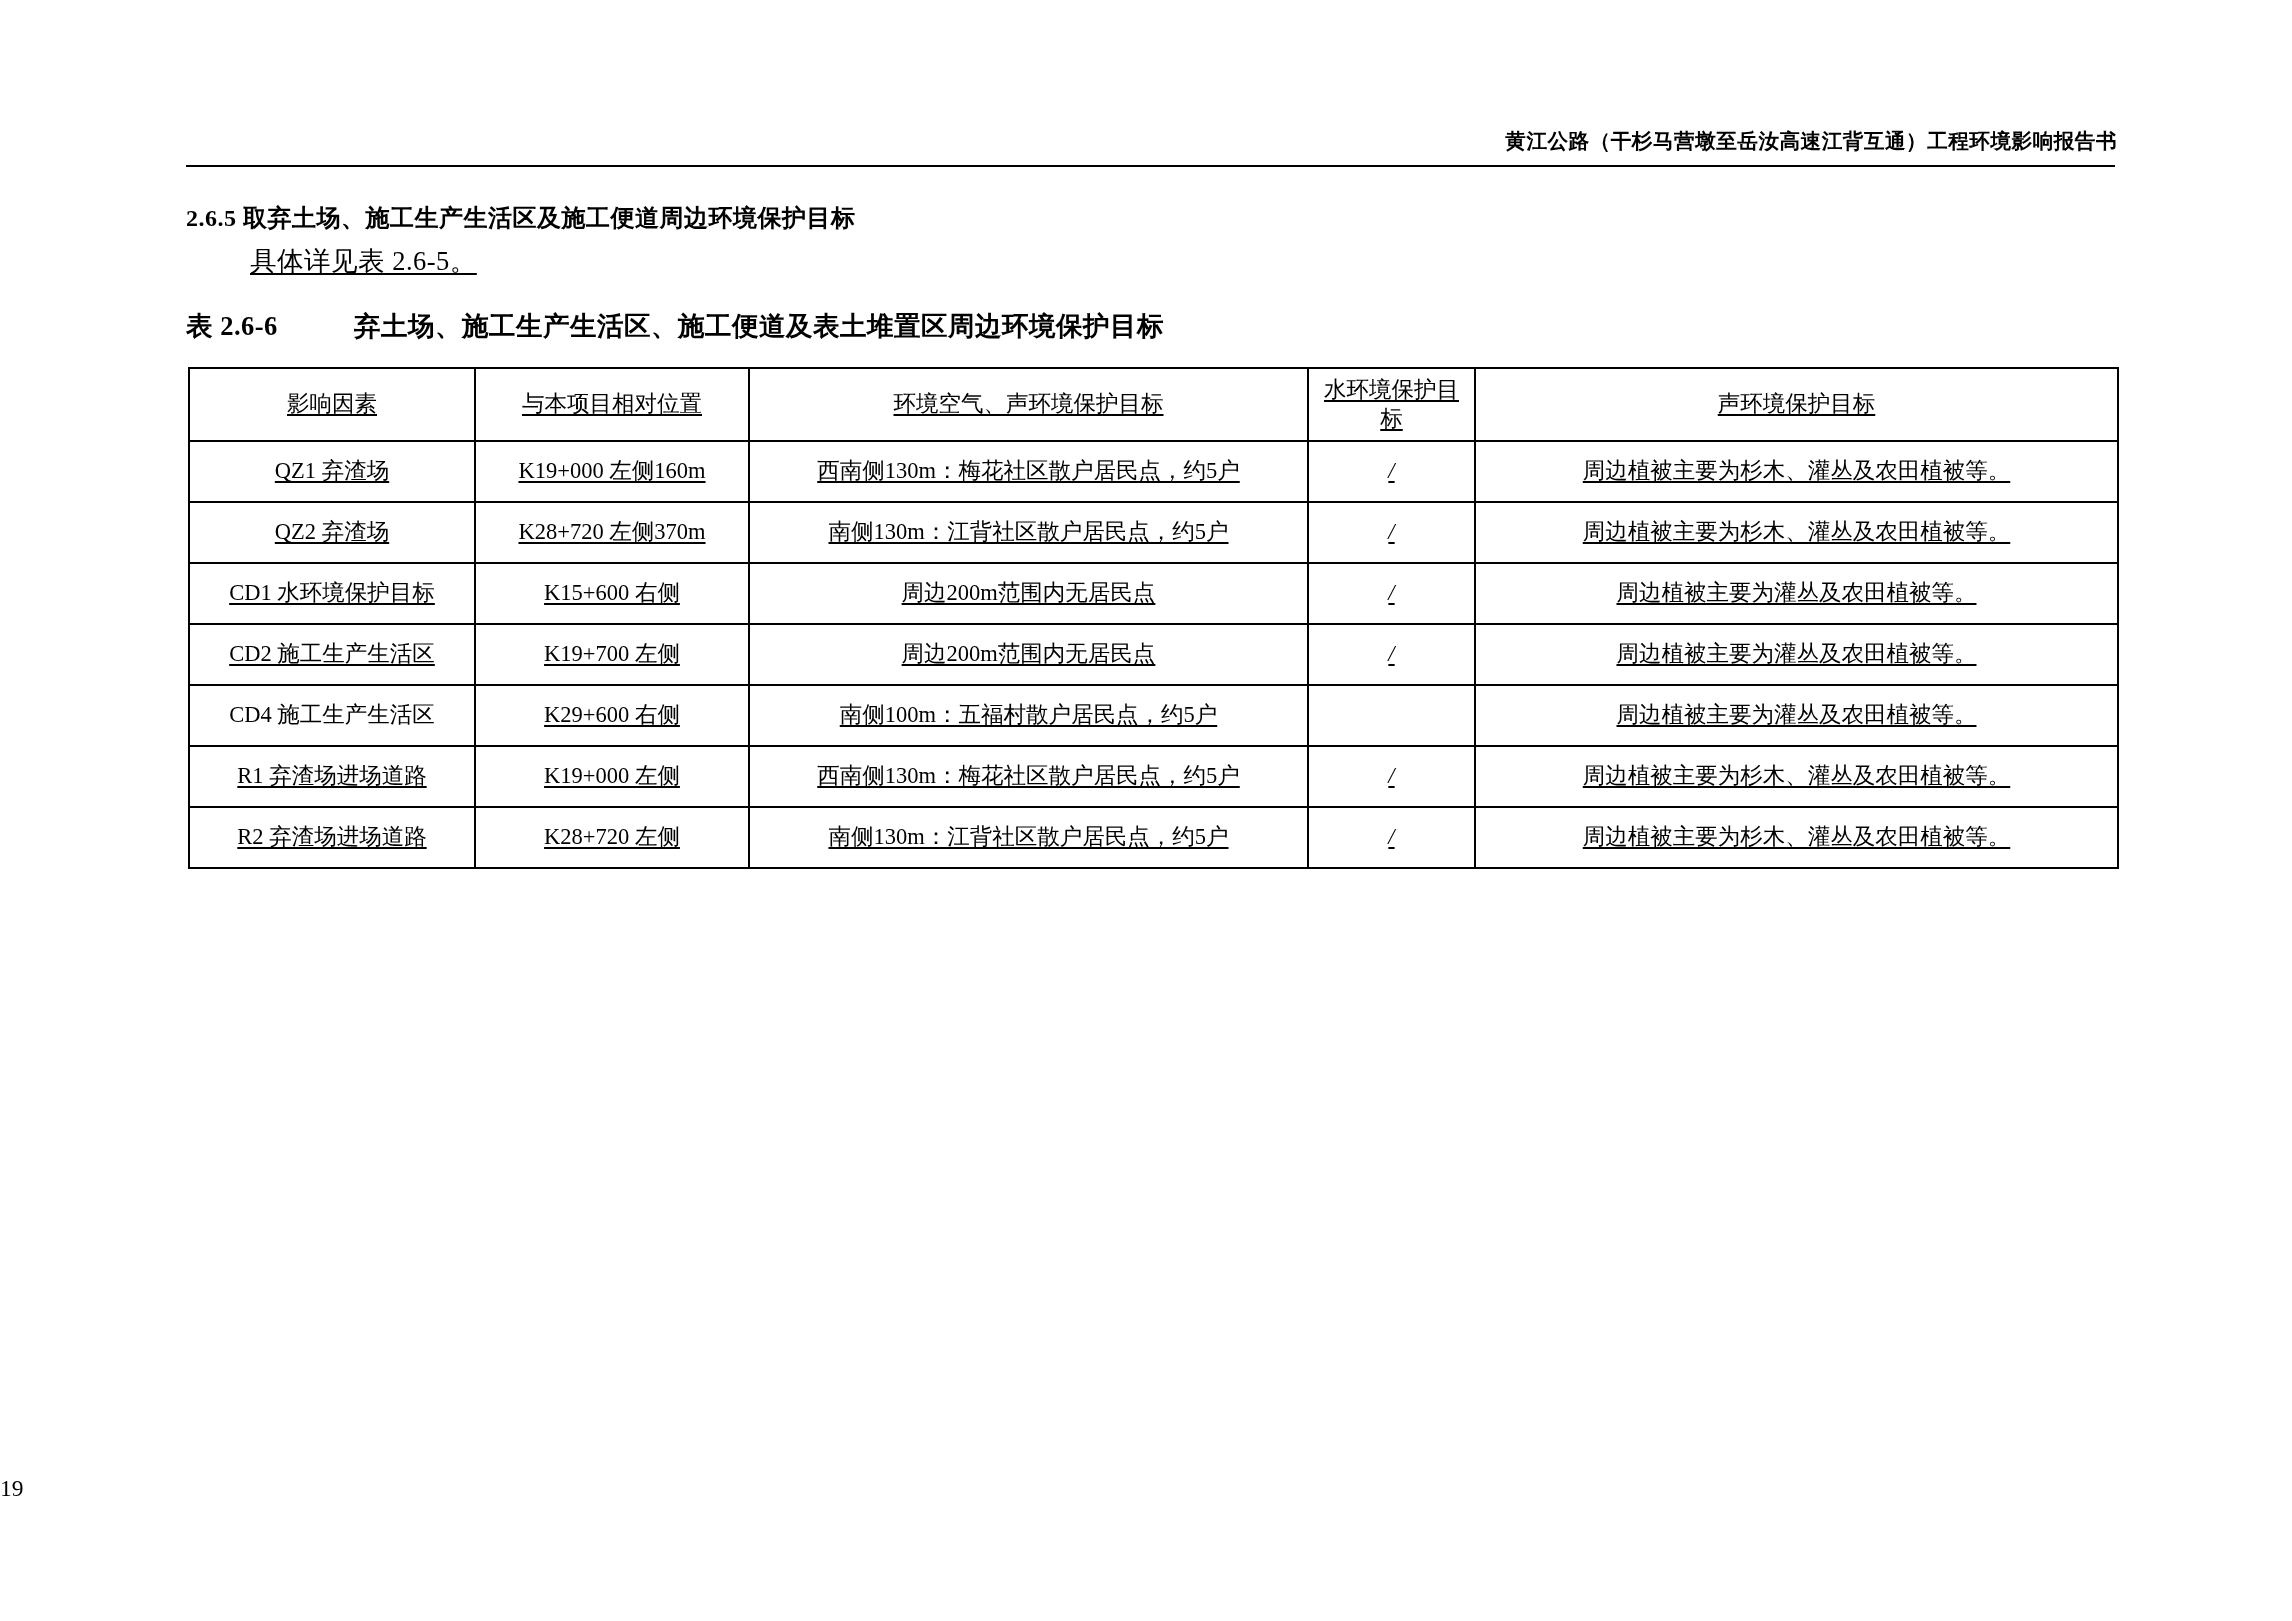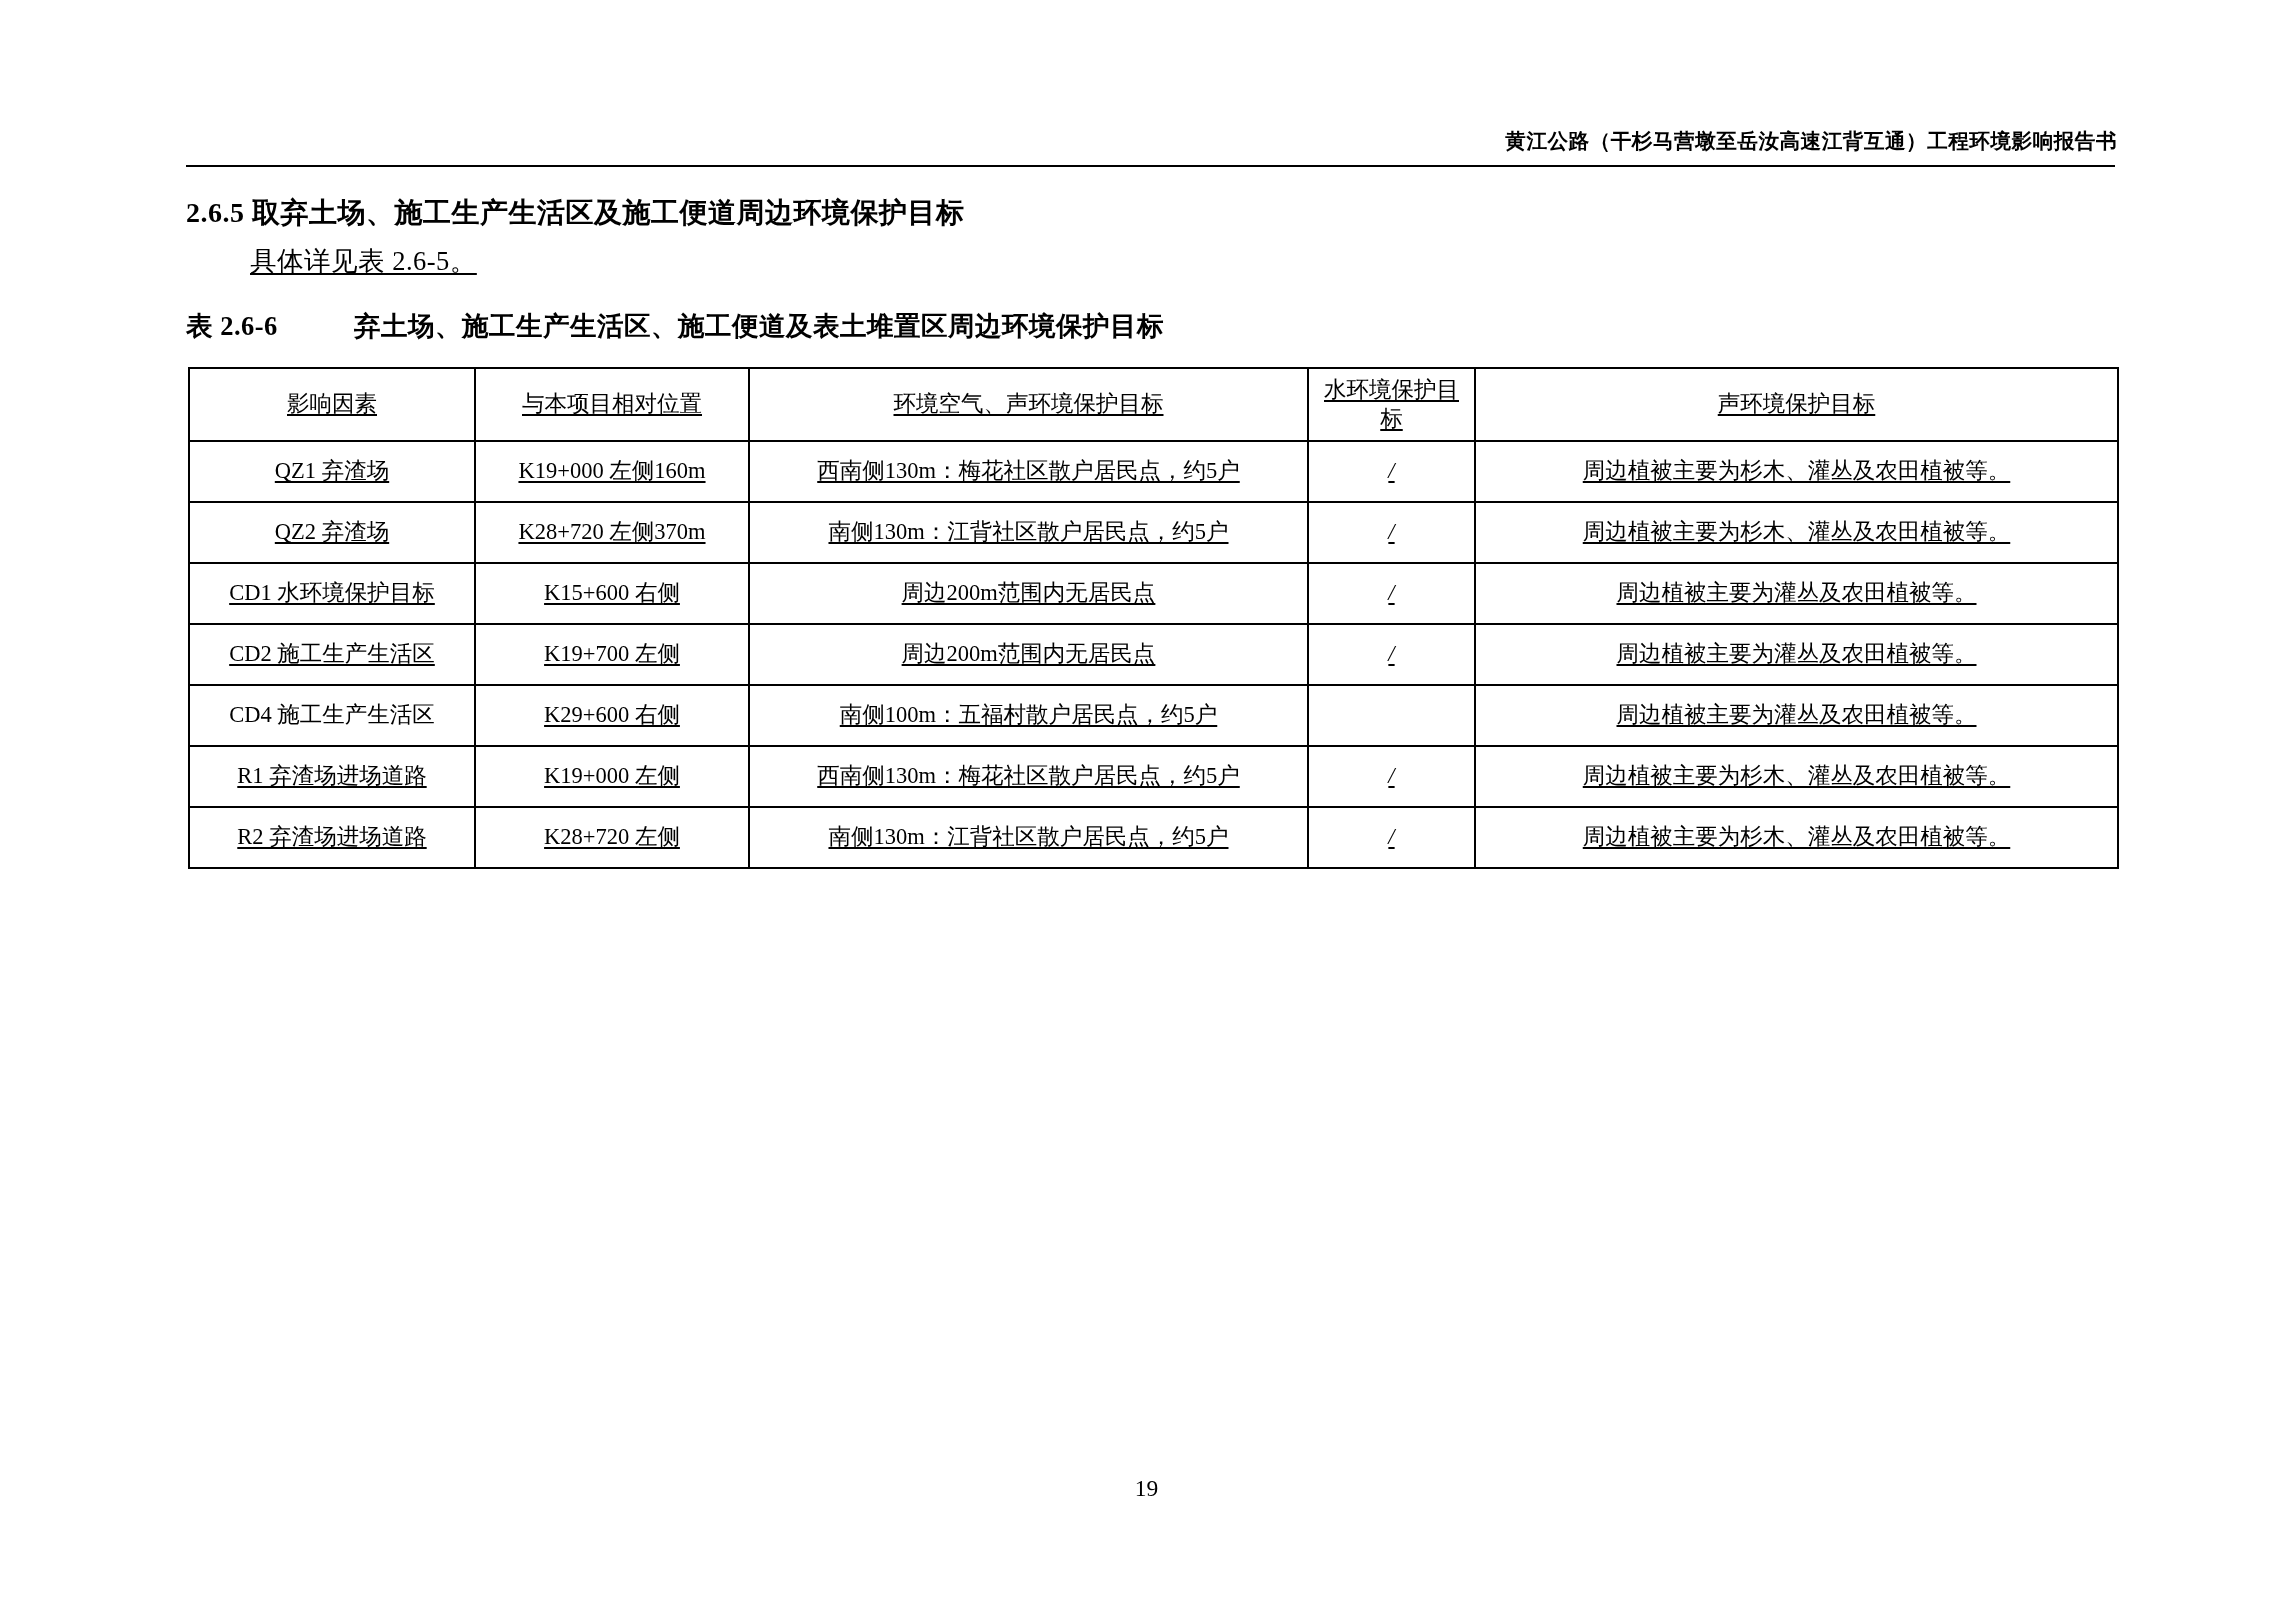--- a/index.html
+++ b/index.html
@@ -38,22 +38,22 @@
     left: 186px;
     top: 165px;
     width: 1929px;
     height: 2px;
     background: #000;
   }
   
   .section-heading {
     position: absolute;
     left: 186px;
-    top: 194px;
-    font-size: 28px;
+    top: 202px;
+    font-size: 24px;
     font-weight: bold;
     letter-spacing: 0.5px;
     font-family: Liberation Serif, serif;
   }
   .section-note {
     position: absolute;
     left: 250px;
     top: 243px;
     font-size: 26.5px;
     letter-spacing: 0.5px;
@@ -104,21 +104,21 @@
   .u { text-decoration: underline; text-underline-offset: 2.9px; }
   .nw { white-space: nowrap; }
   .ital { font-style: italic; }
 
   
   .page-number {
     position: absolute;
     left: 0;
     top: 1475px;
     width: 2293px;
-    text-align: center;
+    text-align: left;
     font-size: 23.5px;
   }
 </style>
 </head>
 <body>
 
 <div class="page">
 
   <div class="header">黄江公路（干杉马营墩至岳汝高速江背互通）工程环境影响报告书</div>
   <div class="header-rule"></div>

